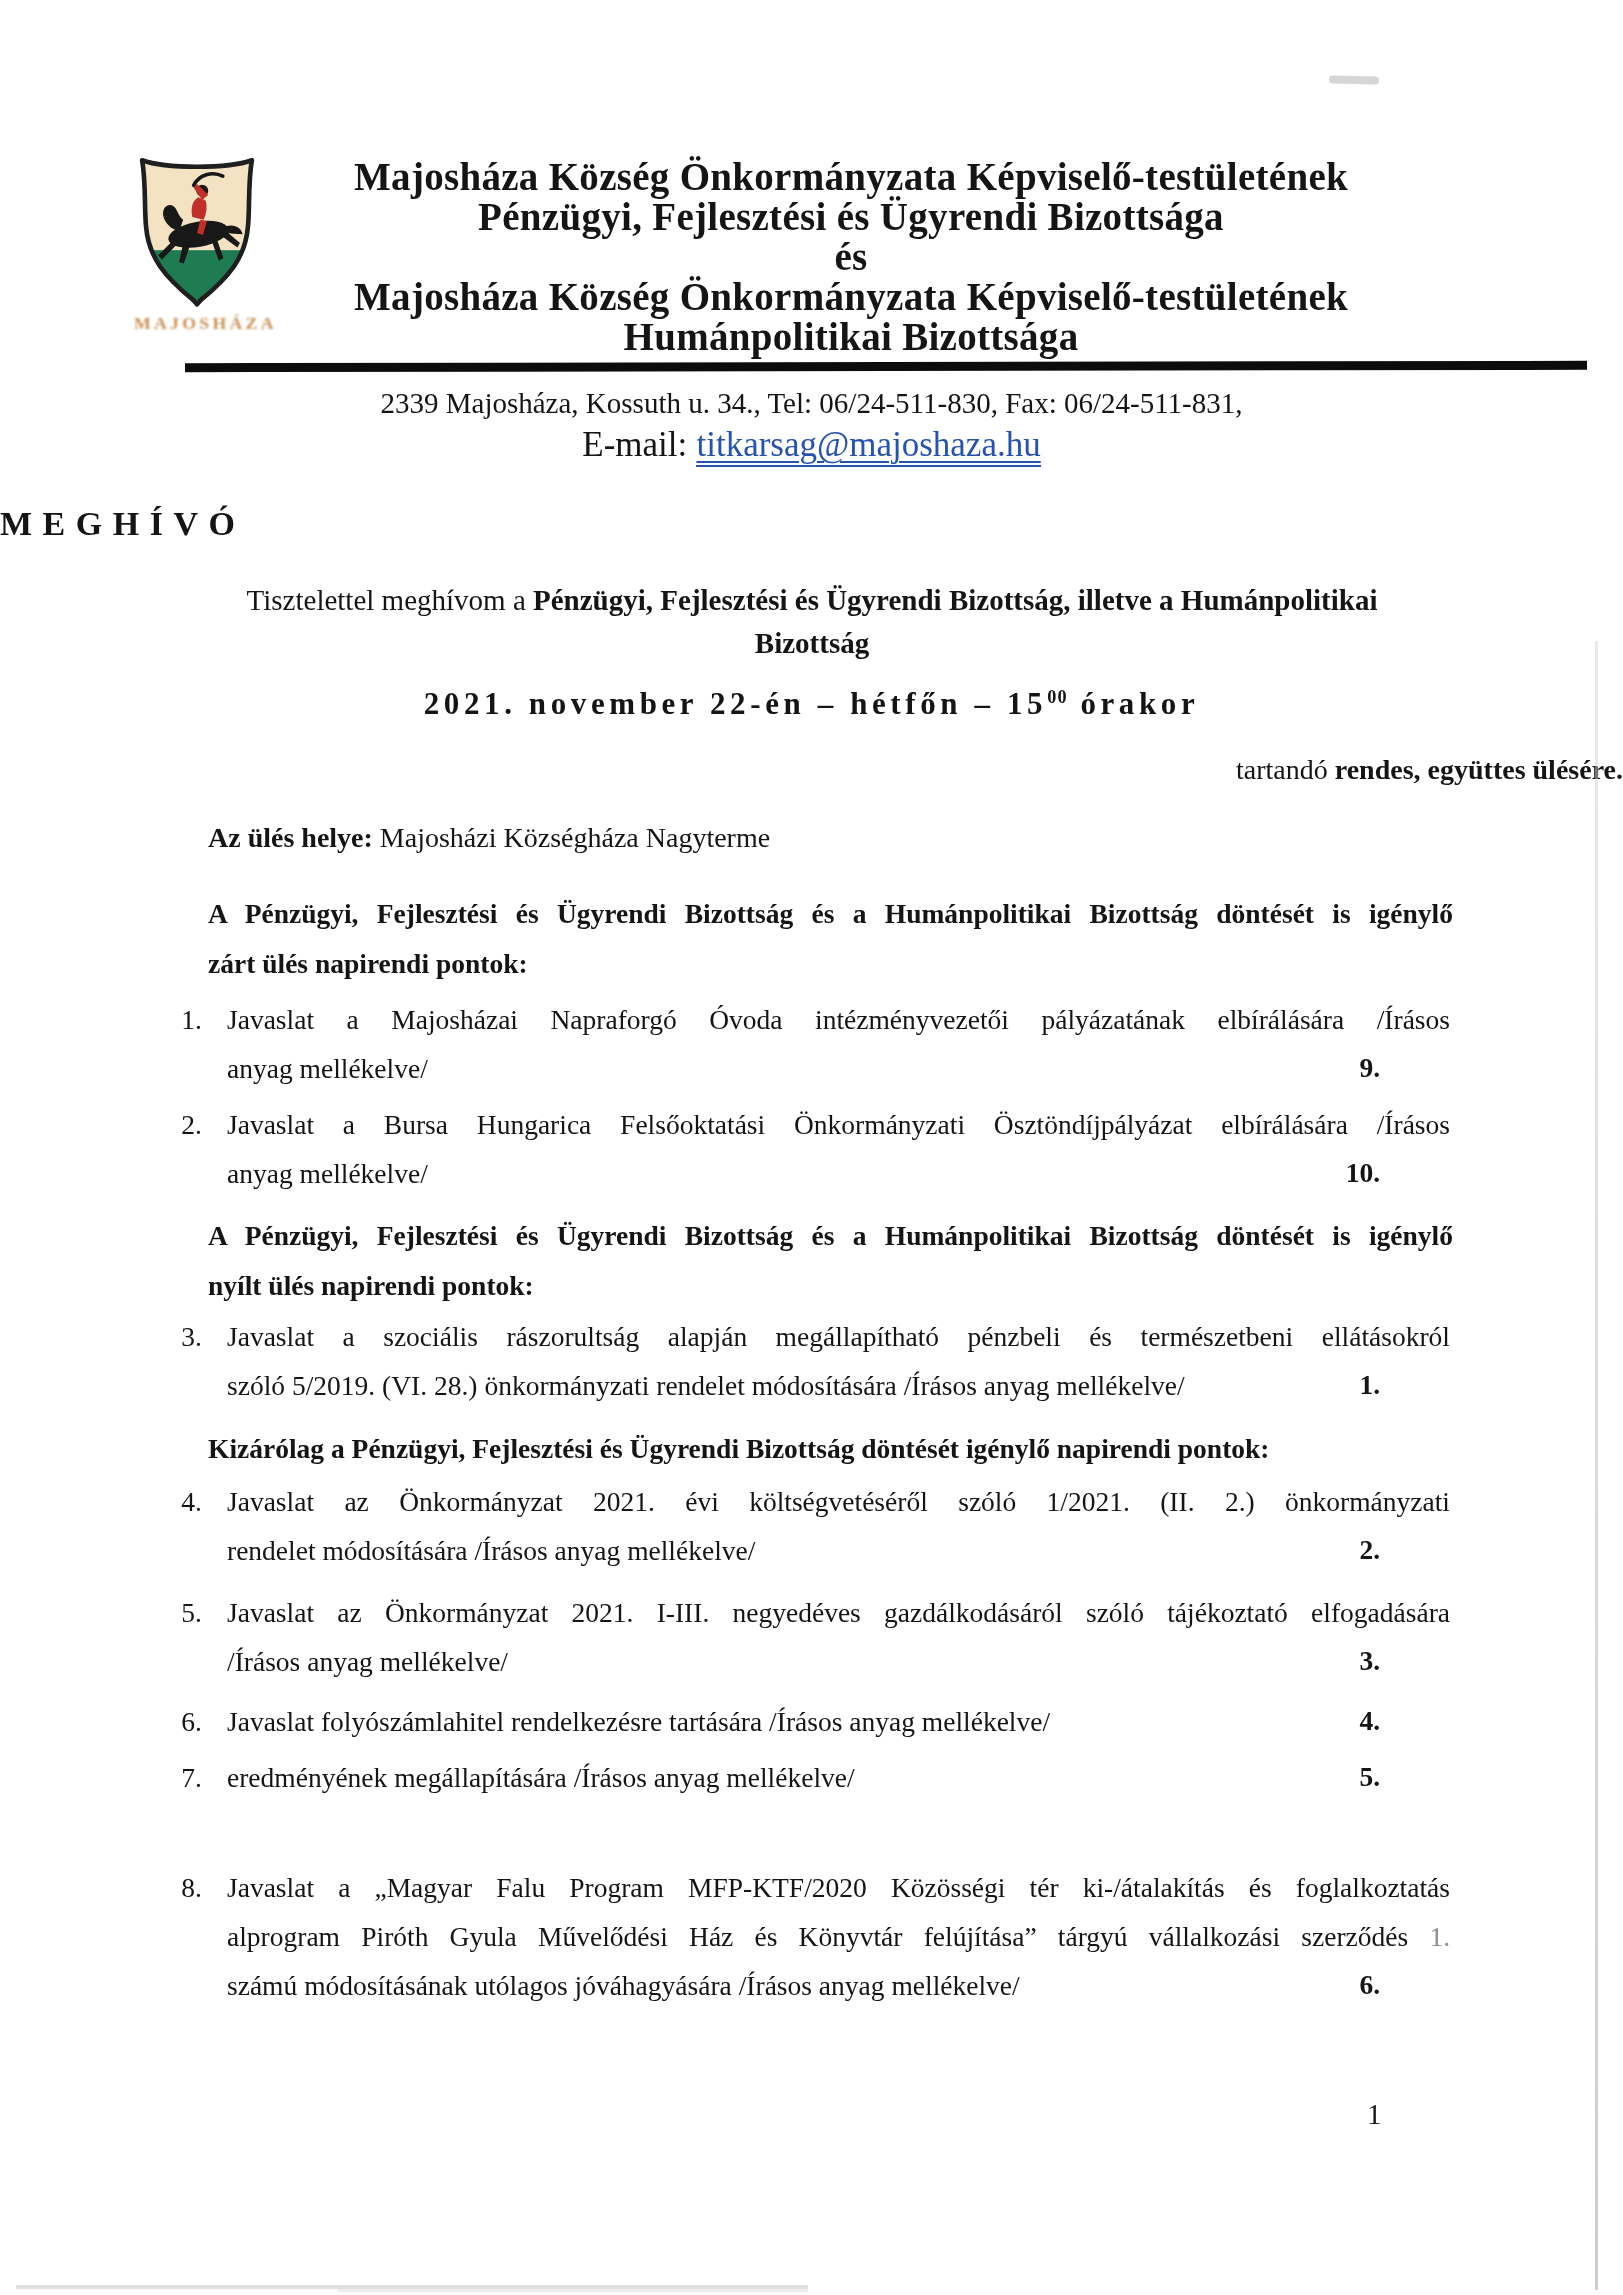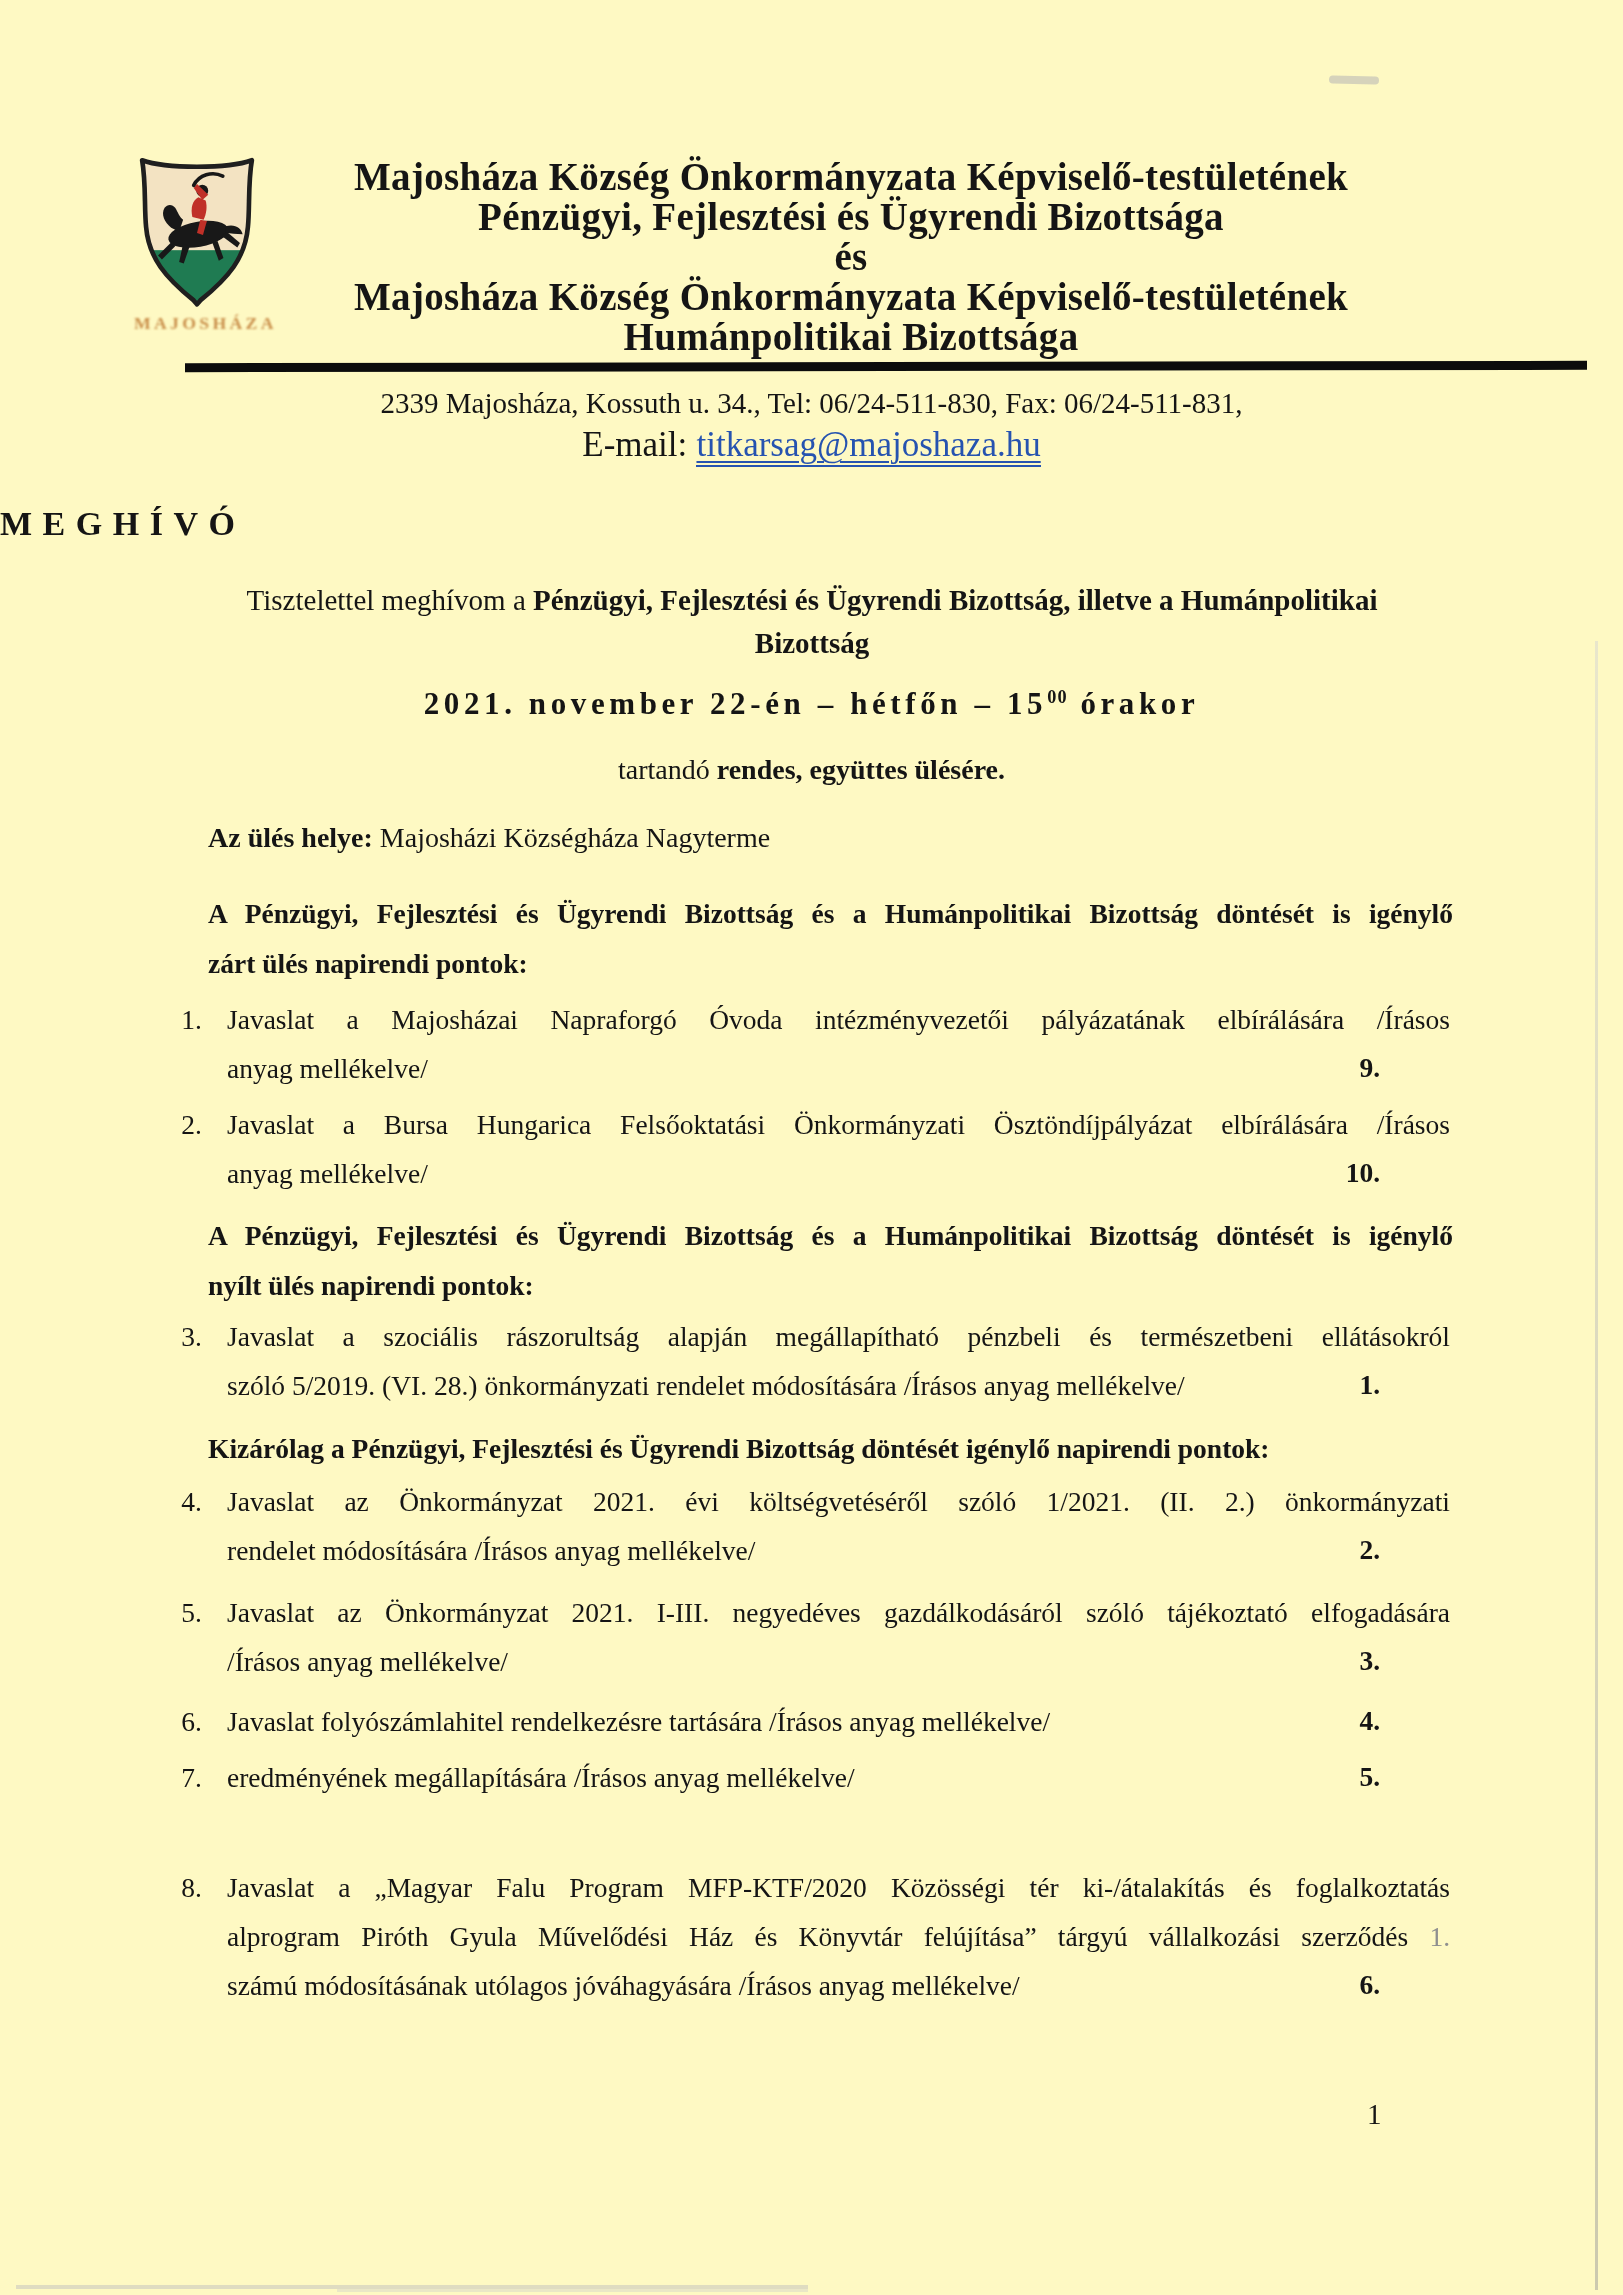--- a/index.html
+++ b/index.html
@@ -1,20 +1,20 @@
 <!DOCTYPE html>
 <html lang="hu" style="font-size:10.5px"><head>
 <meta charset="utf-8">
 <style>
   html,body{margin:0;padding:0;}
   body{background:#6e6e6e;}
   .page{
     position:relative;
     width:1623px;height:2295px;
-    background:#fef9c3;
+    background:#ffffff;
     overflow:hidden;
     font-family:"Liberation Serif","DejaVu Serif",serif;
     color:#151515;
   }
   
   .logo{position:absolute;left:134px;top:151px;width:126px;}
   .logo-caption{
     font-size:17.7px;font-weight:bold;color:#c07c35;letter-spacing:3.3px;
     text-align:center;margin-top:0px;filter:blur(1.3px);opacity:.85;
   }
@@ -50,21 +50,21 @@
     position:absolute;left:190px;top:579px;width:1244px;
     text-align:center;font-size:29px;line-height:43px;
   }
   .date-line{
     position:absolute;left:0;top:686px;width:1623px;text-align:center;
     font-weight:bold;font-size:31px;letter-spacing:4.6px;
   }
   .date-line sup{font-size:18.3px;letter-spacing:1.3px;}
   .closing{
     position:absolute;left:0;top:754px;width:1623px;
-    text-align:center;font-size:28px;
+    text-align:right;font-size:28px;
   }
   .venue{position:absolute;left:180px;top:822px;width:1273px;font-size:28px;}
   
   .heading{
     position:absolute;left:180px;width:1273px;
     font-size:27.5px;line-height:50px;
   }
   #heading-closed{top:889px;}
   #heading-open{top:1211px;}
   #heading-finance{top:1424px;}

